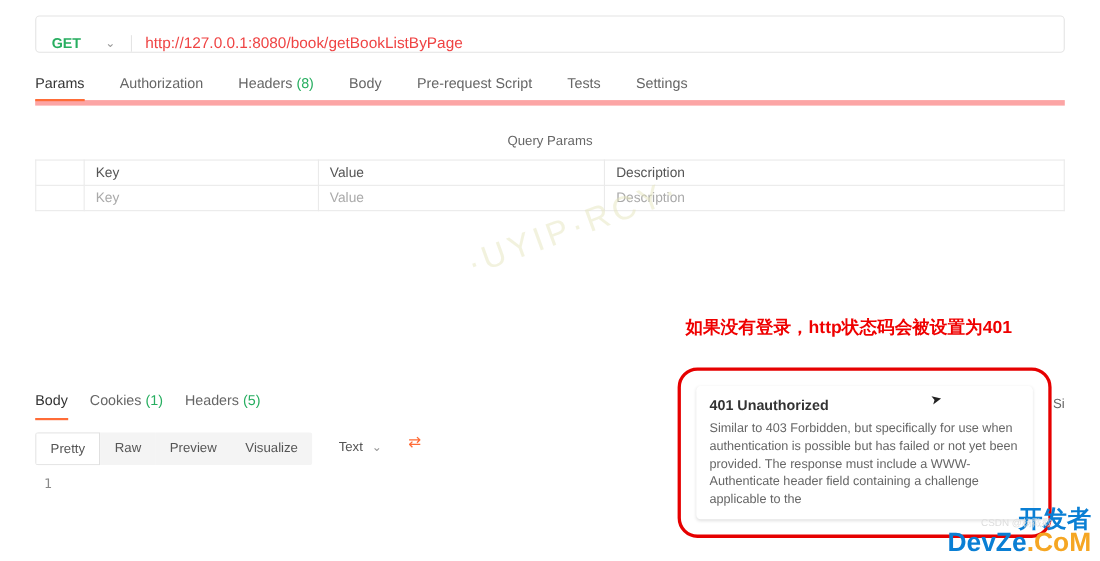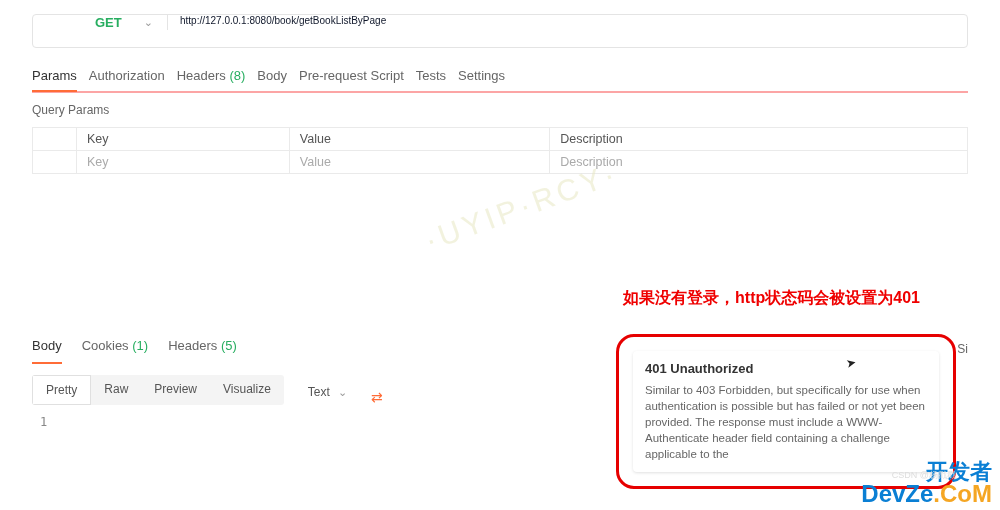--- a/index.html
+++ b/index.html
@@ -13,81 +13,81 @@
     position: relative;
     overflow: hidden;
   }
   .panel {
     padding: 14px 32px 0 32px;
   }
 
   
   .urlbar {
     display: flex;
-    align-items: flex-start;
+    align-items: flex-end;
     border: 1px solid #e4e4e4;
     border-radius: 4px;
     height: 34px;
     background: #fff;
-    padding-left: 48px;
   }
   .method {
     display: flex;
     align-items: center;
     gap: 22px;
     padding: 0 14px;
     border-right: 1px solid #e4e4e4;
   }
   .method-label {
     color: #27ae60;
     font-weight: 600;
     font-size: 13px;
   }
   .chev { color: #999; font-size: 11px; }
   .url-input {
     flex: 1;
     border: none;
     padding: 0 12px;
-    font-size: 10px;
-    color: #0f172a;
+    font-size: 14px;
+    color: #ef4444;
     background: transparent;
     outline: none;
   }
 
   
   .tabs {
     display: flex;
-    gap: 12px;
+    gap: 32px;
     margin-top: 16px;
     font-size: 13px;
     color: #666;
-    border-bottom: 2px solid #fca5a5;
+    border-bottom: 5px solid #fca5a5;
   }
   .tab {
     padding: 4px 0 8px 0;
     cursor: pointer;
     position: relative;
   }
   .tab.active {
     color: #333;
     font-weight: 500;
   }
   .tab.active::after {
     content: "";
     position: absolute;
     left: 0; right: 0; bottom: -1px;
     height: 2px;
     background: #ff6c37;
   }
   .count-green { color: #27ae60; }
 
   .query-label {
-    margin-top: 10px;
-    font-size: 12px;
-    color: #666;
+    margin-top: 25px;
+    font-size: 12px;
+    color: #666;
+    text-align: center;
   }
 
   
   .qtable {
     margin-top: 10px;
     width: 100%;
     border-collapse: collapse;
     font-size: 12.5px;
   }
   .qtable th, .qtable td {
@@ -136,21 +136,21 @@
   .globe::after {
     top: 4.5px; left: -1px; right: -1px; height: 5px;
     border-left: none; border-right: none;
     border-radius: 50%;
   }
   .meta-green { color: #27ae60; font-weight: 500; }
 
   
   .viewrow {
     display: flex;
-    align-items: flex-end;
+    align-items: flex-start;
     gap: 0;
     margin-top: 12px;
     font-size: 12px;
   }
   .seg {
     display: flex;
     border-radius: 3px;
     overflow: hidden;
   }
   .seg-btn {

